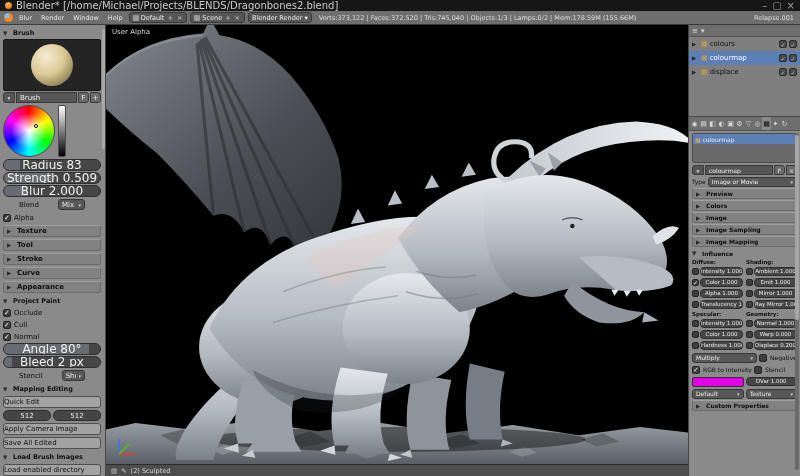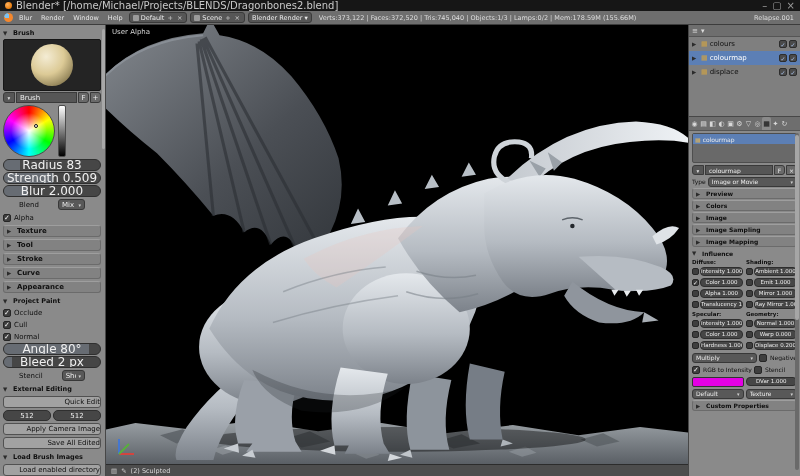--- a/index.html
+++ b/index.html
@@ -53,21 +53,21 @@
   .row{display:flex;align-items:center;gap:19px;height:13px;margin:1px 16px;}
   .rlbl{flex:none;color:#101010;}
   .menusel{flex:1;min-width:0;height:11px;background:#585858;border:1px solid #383838;border-radius:3px;color:#ebebeb;display:flex;align-items:center;padding:0 3px;gap:2px;}
   .menusel .mtext{white-space:nowrap;overflow:hidden;}
   .menusel .dd{margin-left:auto;font-size:5px;color:#cfcfcf;}
   .chk{display:flex;align-items:center;gap:3px;height:11px;margin:1px 0;min-width:0;}
   .box{width:8px;height:8px;background:#3e3e3e;border:1px solid #262626;border-radius:2px;color:#f2f2f2;font-size:7px;line-height:7px;text-align:center;flex:none;}
   .chk[data-checked="true"] .box::before{content:"✓";}
   .chk .clbl{white-space:nowrap;overflow:hidden;color:#101010;}
   .sect{height:12px;background:#828282;border:1px solid #6b6b6b;border-top-color:#9e9e9e;border-radius:3px;display:flex;align-items:center;gap:3px;padding:0 3px;margin:2px 0;font-weight:bold;color:#0f0f0f;}
-  .btn{display:block;width:100%;height:12px;background:#a2a2a2;border:1px solid #515151;border-radius:3px;text-align:right;line-height:10px;color:#101010;margin:2px 0;white-space:nowrap;overflow:hidden;}
+  .btn{display:block;width:100%;height:12px;background:#a2a2a2;border:1px solid #515151;border-radius:3px;text-align:left;line-height:10px;color:#101010;margin:2px 0;white-space:nowrap;overflow:hidden;}
   .numrow{display:flex;gap:2px;margin:1px 0;}
   .numfield{flex:1;height:11px;background:#464646;border:1px solid #2f2f2f;border-radius:5px;color:#eee;text-align:center;line-height:10px;}
   .shelfscroll{position:absolute;right:0;top:4px;width:3px;height:120px;background:#a8a8a8;border-radius:2px;}
 
   
   .viewport{flex:1;position:relative;background:#000;min-width:0;overflow:hidden;}
   .vplabel{position:absolute;top:3px;left:6px;color:#d5d5d5;font-size:7px;z-index:3;}
   svg.art{position:absolute;left:0;top:0;width:100%;height:calc(100% - 12px);display:block;}
   svg.axis{position:absolute;left:6px;bottom:16px;z-index:3;}
   .vfooter{position:absolute;left:0;right:0;bottom:0;height:12px;background:#4d4d4d;border-top:1px solid #2c2c2c;display:flex;align-items:center;gap:4px;padding:0 5px;color:#dadada;z-index:3;font-size:6.5px;}
@@ -246,21 +246,21 @@
           <div class="row">
             <span class="rlbl">Stencil</span>
             <span class="menusel">
               <span class="mtext">Sheet 2</span>
               <span class="dd">▾</span>
             </span>
           </div>
 
           <div class="phead">
             <span class="tri open"></span>
-            <span>External Editing</span>
+            <span>Mapping Editing</span>
           </div>
           <span class="btn">Quick Edit</span>
           <div class="numrow">
             <span class="numfield">512</span>
             <span class="numfield">512</span>
           </div>
           <span class="btn">Apply Camera Image</span>
           <span class="btn">Save All Edited</span>
 
           <div class="phead">

